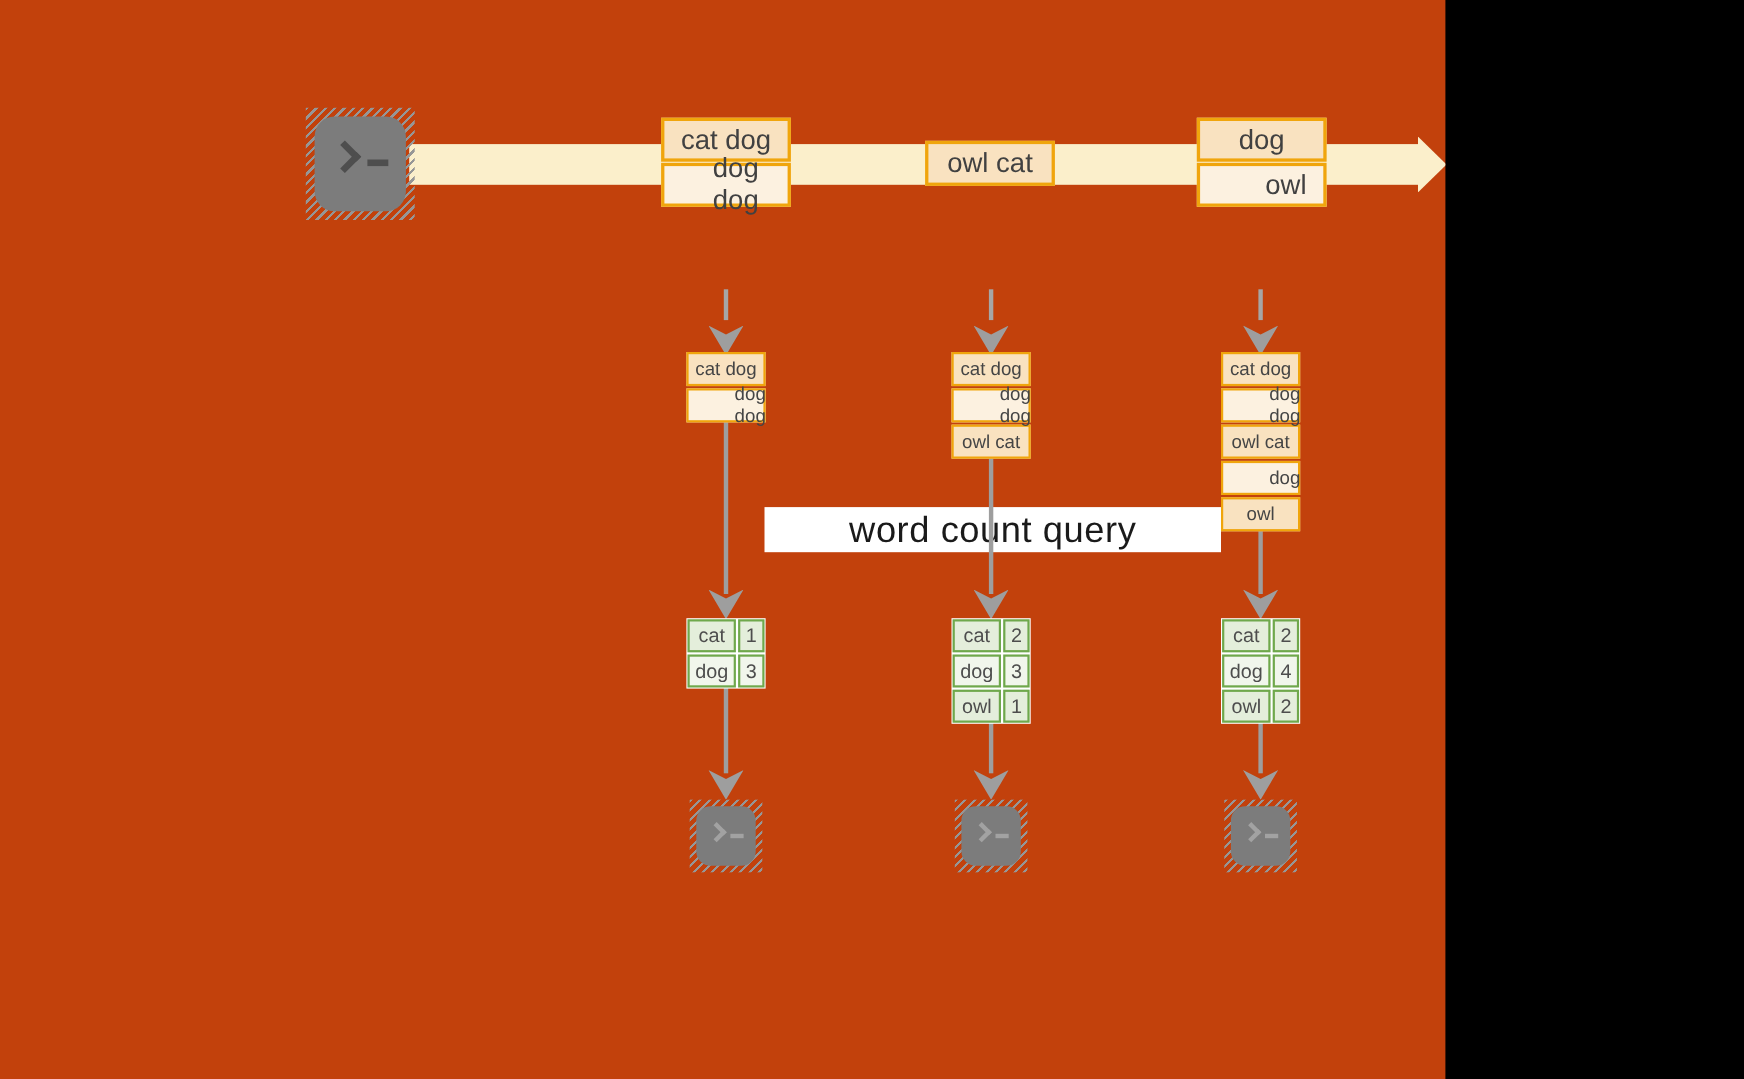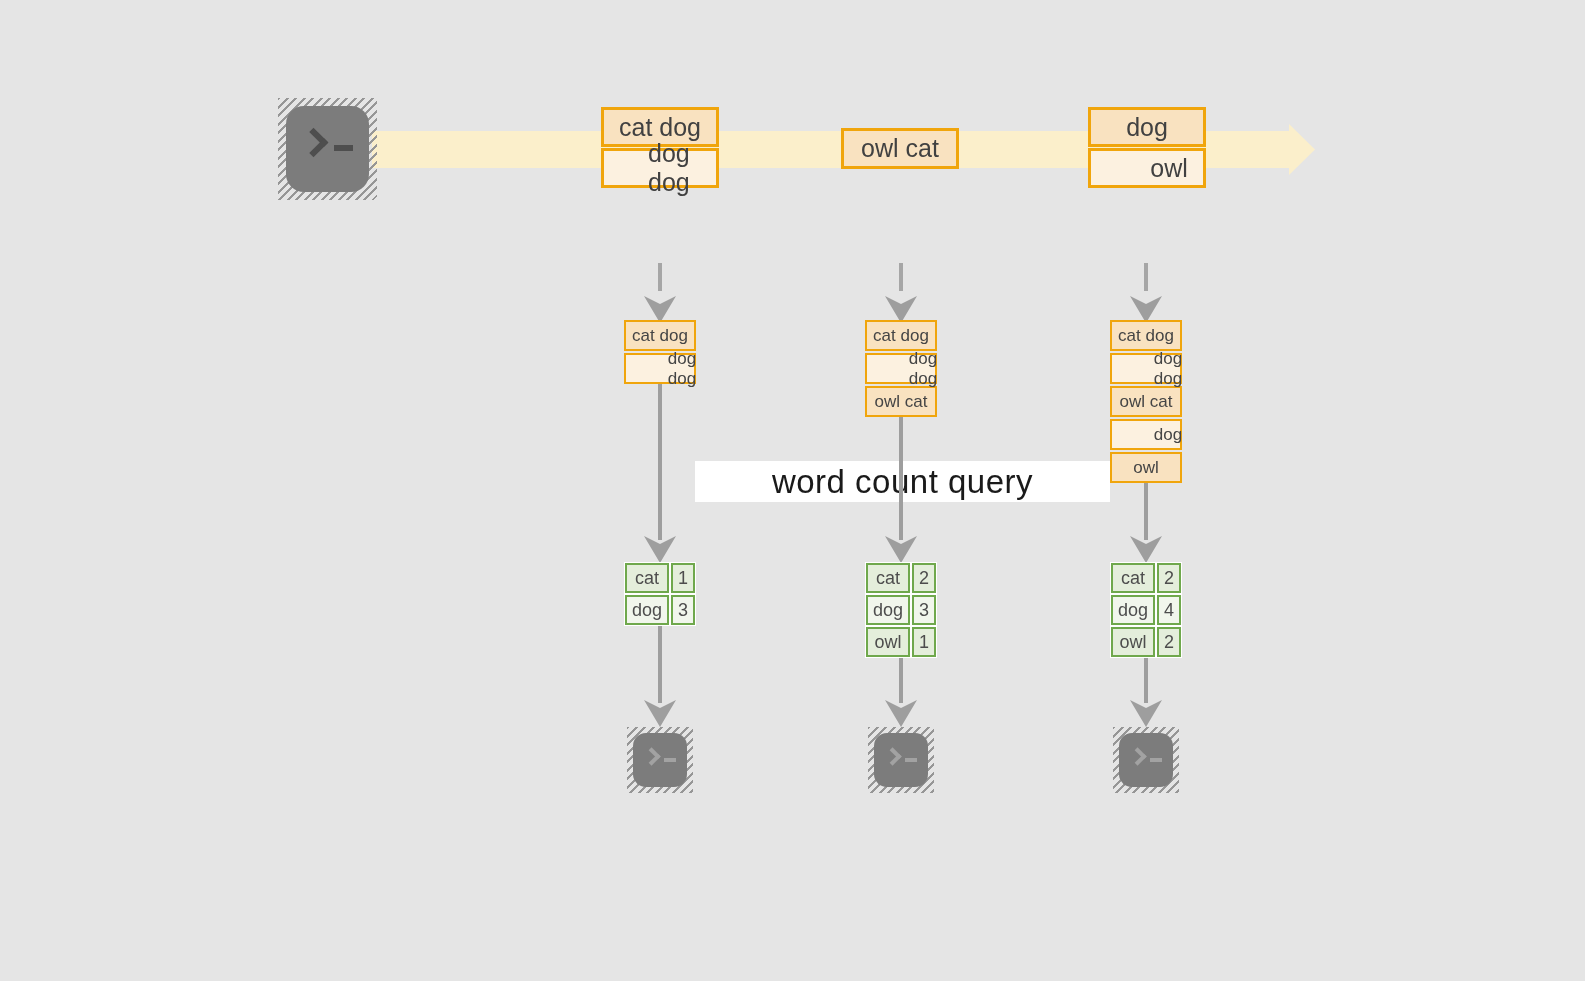--- a/index.html
+++ b/index.html
@@ -1,16 +1,16 @@
 <!DOCTYPE html>
 <html><head>
 <meta charset="utf-8">
 <style>
   html,body{margin:0;padding:0;background:#000;}
-  .canvas{position:relative;width:1585px;height:981px;background:#e5e5e5;overflow:hidden;
+  .canvas{position:relative;width:1314px;height:981px;background:#c2410c;overflow:hidden;
           font-family:"Liberation Sans", sans-serif;}
 
   
   .stream-band{position:absolute;left:372px;top:131px;width:918px;height:37px;background:#FBEFCB;z-index:2;}
   .stream-head{position:absolute;left:1289px;top:124px;width:26px;height:51px;background:#FBEFCB;
                clip-path:polygon(0 0,100% 50%,0 100%);z-index:2;}
 
   
   .term{position:absolute;background:repeating-linear-gradient(135deg,#969696 0 2px,rgba(0,0,0,0) 2px 6px);z-index:4;}
   .term-inner{position:absolute;display:flex;align-items:center;justify-content:center;background:#7C7C7C;}

